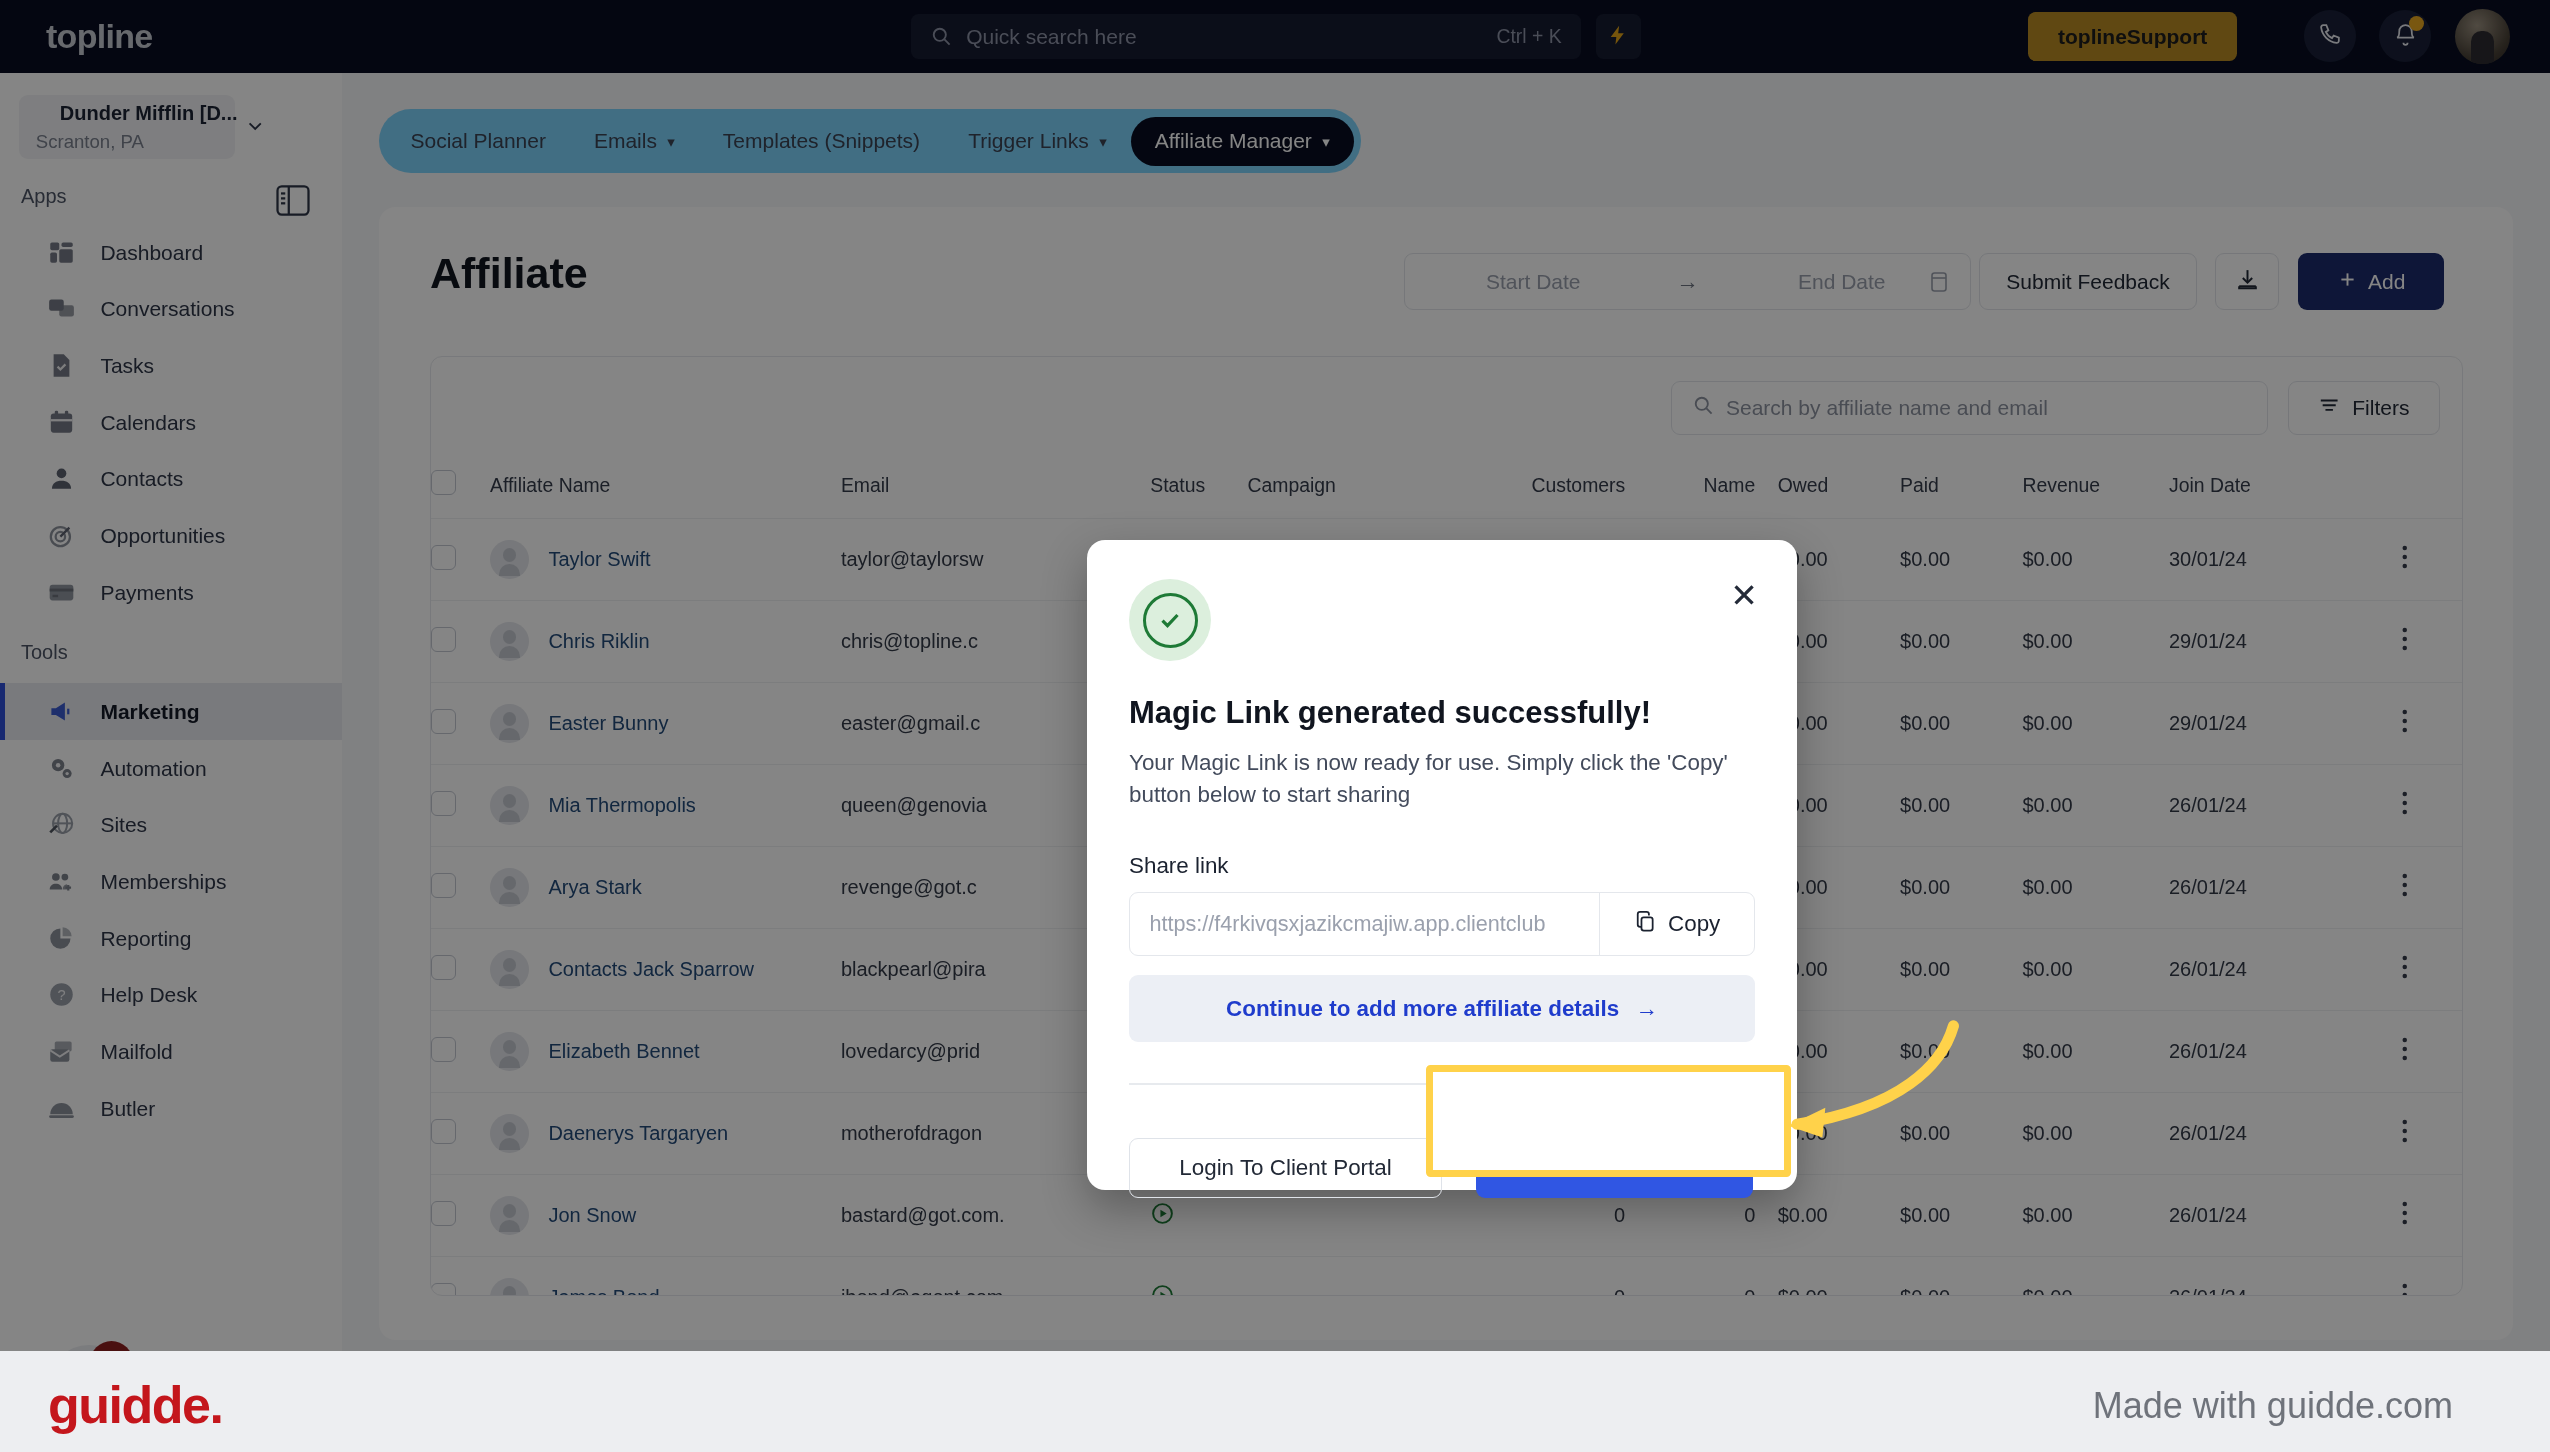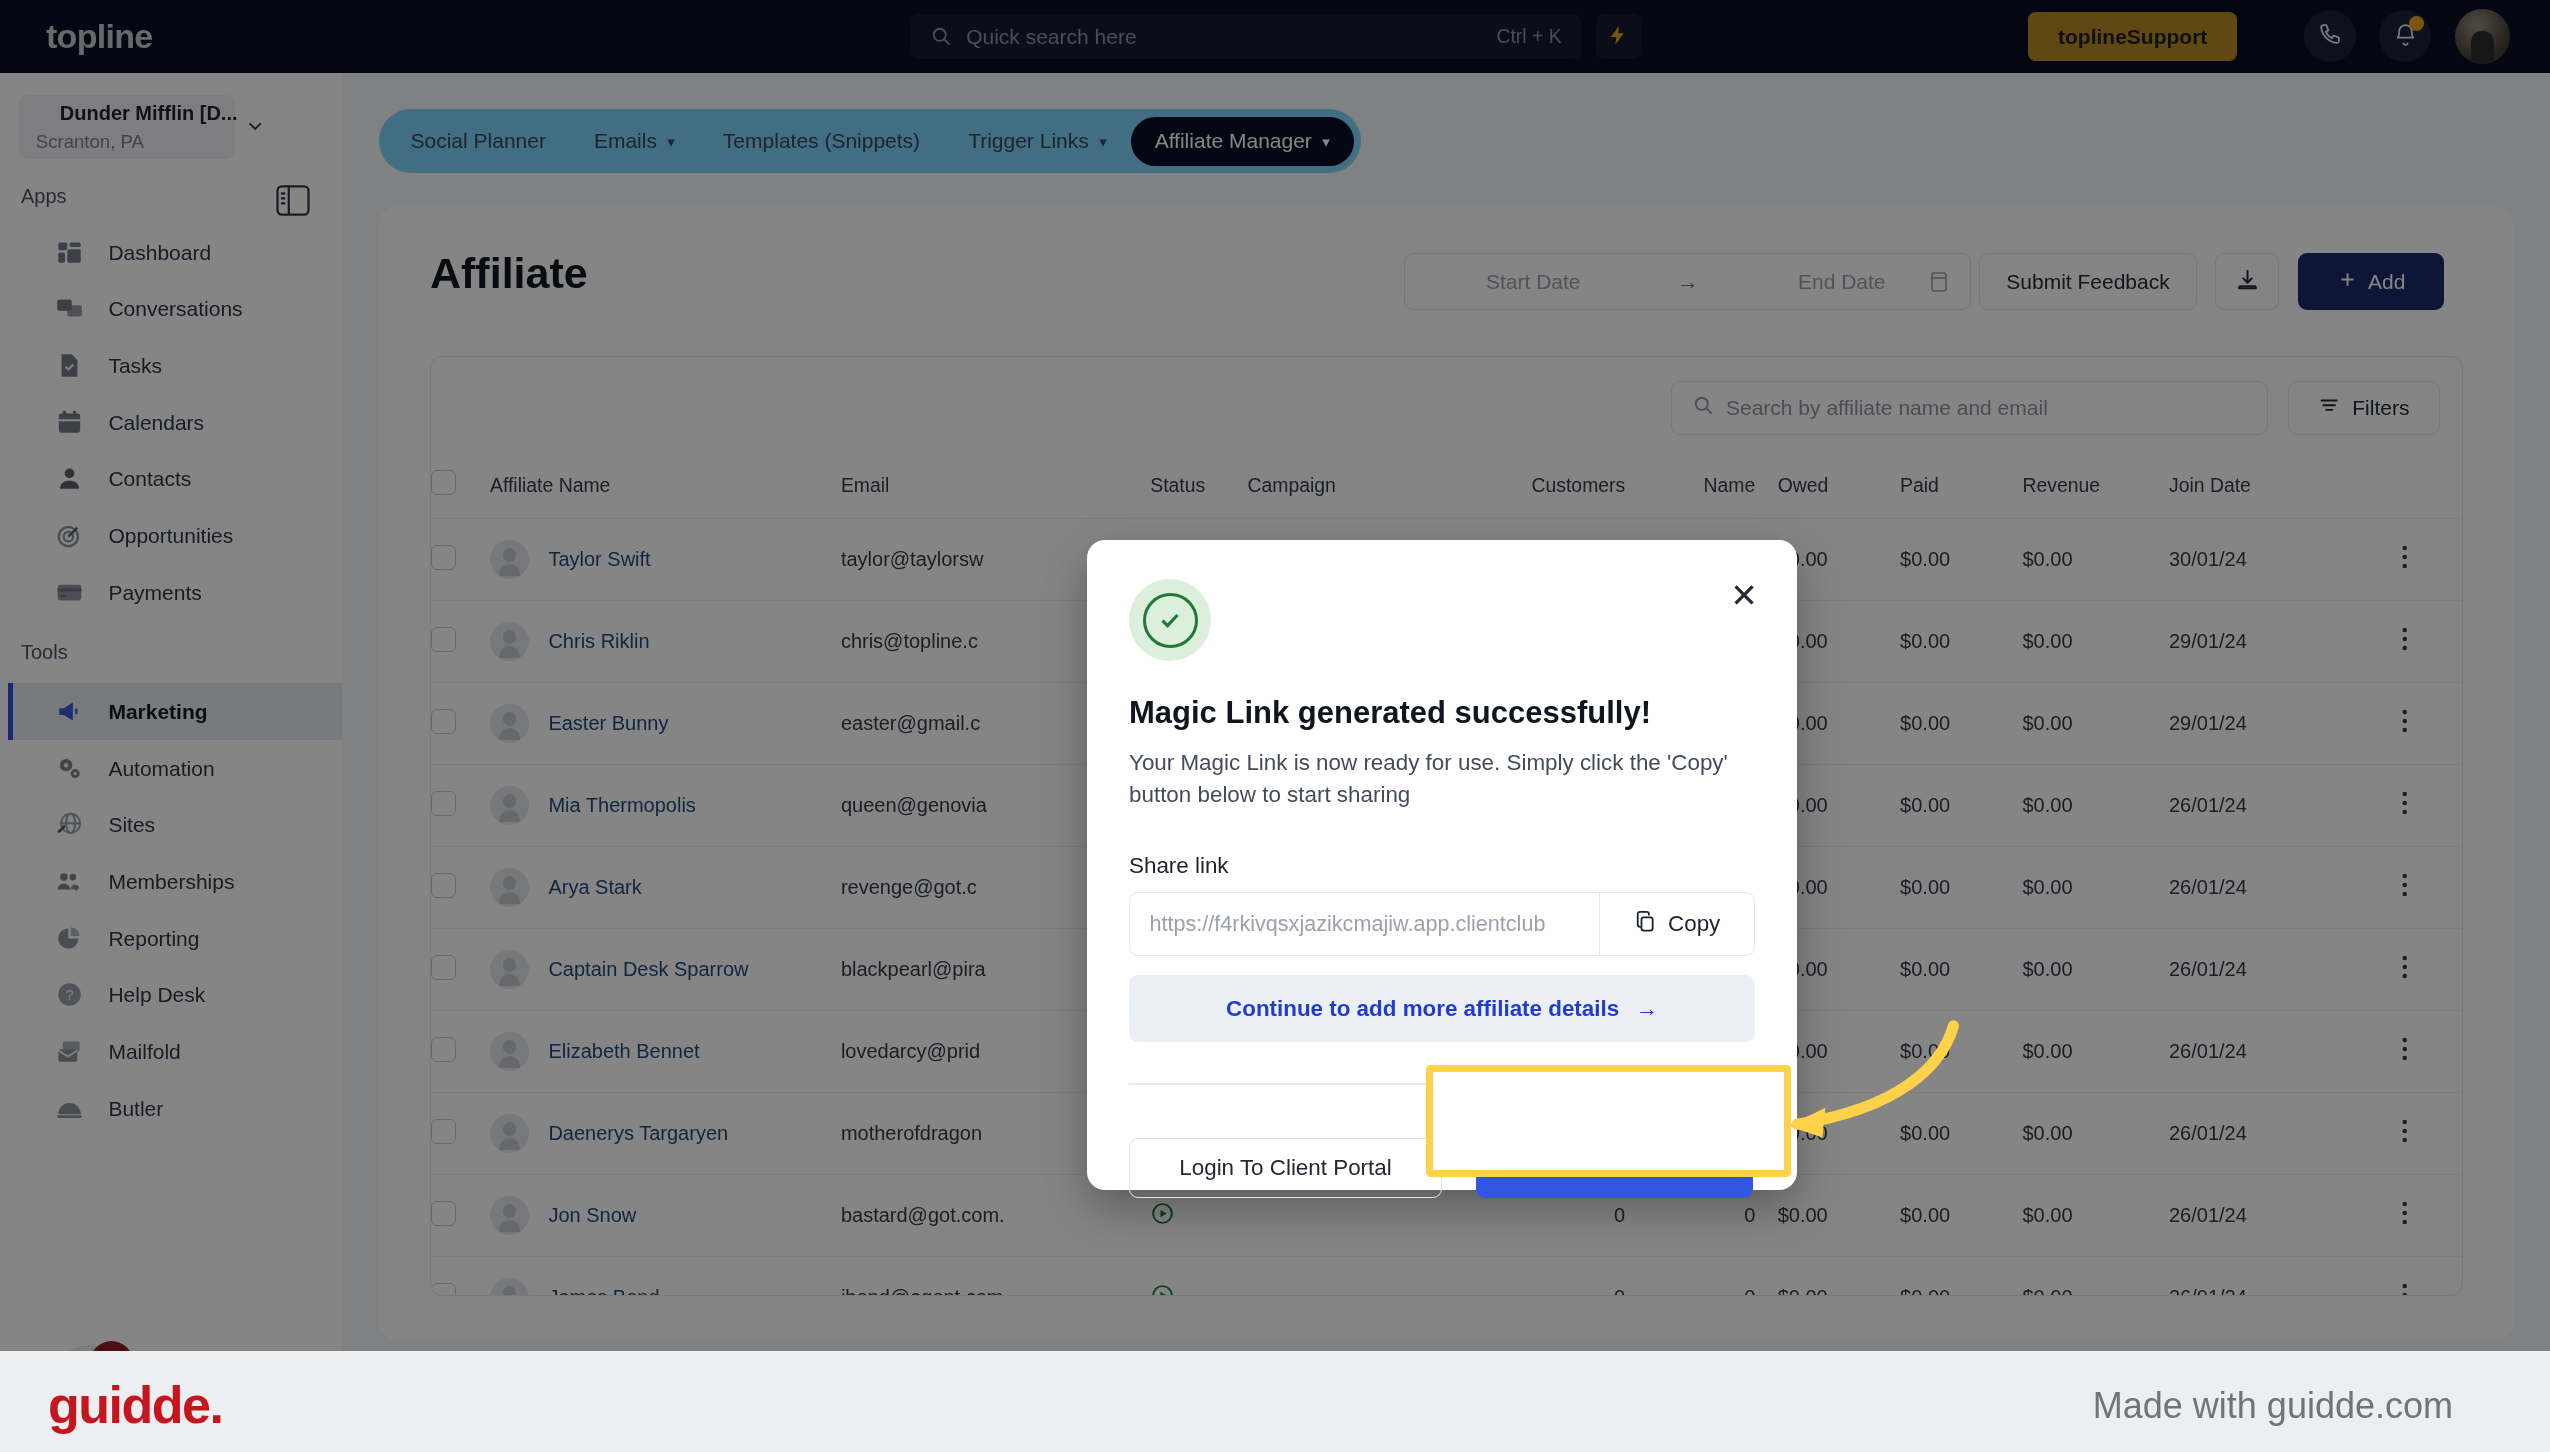--- a/index.html
+++ b/index.html
@@ -97,21 +97,21 @@
   .org-chev  { margin-left: 6px; flex: none; }
   .panel-btn {
     position: absolute; left: 276px; top: 112px;
     width: 34px; height: 31px;
   }
   .side-section {
     position: absolute; left: 21px;
     font-size: 20px; color: #4d5566;
   }
   .side-item {
-    position: absolute; left: 8px; width: 342px; height: 57px;
+    position: absolute; left: 0; width: 342px; height: 57px;
     display: flex; align-items: center; padding-left: 44px; text-align: right;
   }
   .side-item .si-ico {
     width: 34px; height: 34px; flex: none;
     display: flex; align-items: center; justify-content: center;
   }
   .side-item .si-label {
     margin-left: 22.4px; font-size: 21px; color: #2e3648;
   }
   .side-item.active { background: #e9eaef; }
@@ -819,21 +819,21 @@
                       <circle cx="5" cy="8" r="3"></circle>
                       <circle cx="5" cy="20" r="3"></circle>
                       <circle cx="5" cy="32" r="3"></circle>
                     </svg></span></td>
               </tr>
               <tr>
                 <td><span class="cb"></span></td>
                 <td>
                   <span class="namecell">
                     <span class="row-avatar"></span>
-                    <span class="namelink">Captain Desk Sparrow</span>
+                    <span class="namelink">Contacts Jack Sparrow</span>
                   </span>
                 </td>
                 <td>blackpearl@pira</td>
                 <td></td>
                 <td></td>
                 <td style="text-align:right;padding-right:30px"></td>
                 <td style="text-align:right;padding-right:22.4px"></td>
                 <td>$0.00</td>
                 <td>$0.00</td>
                 <td>$0.00</td>

